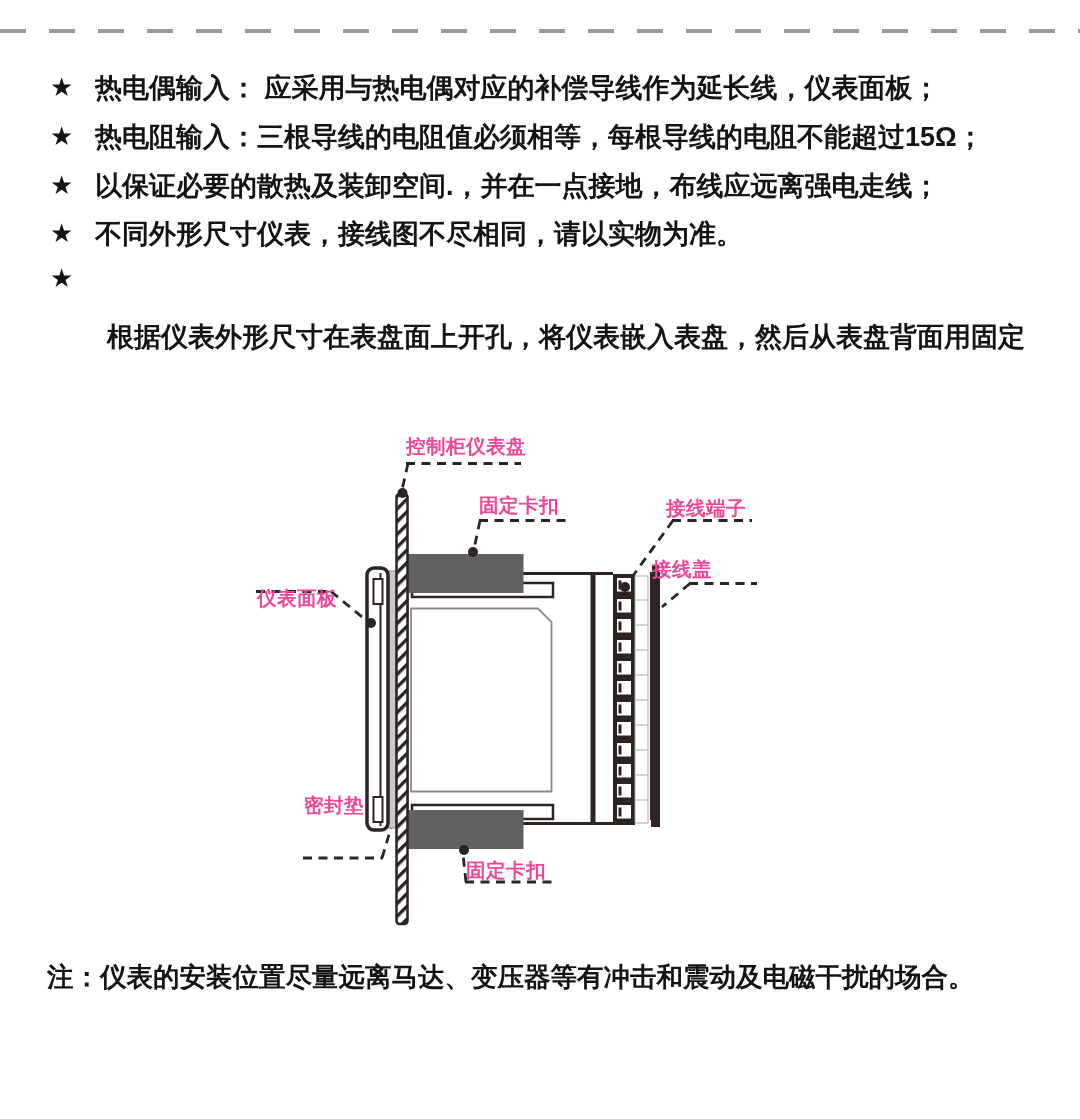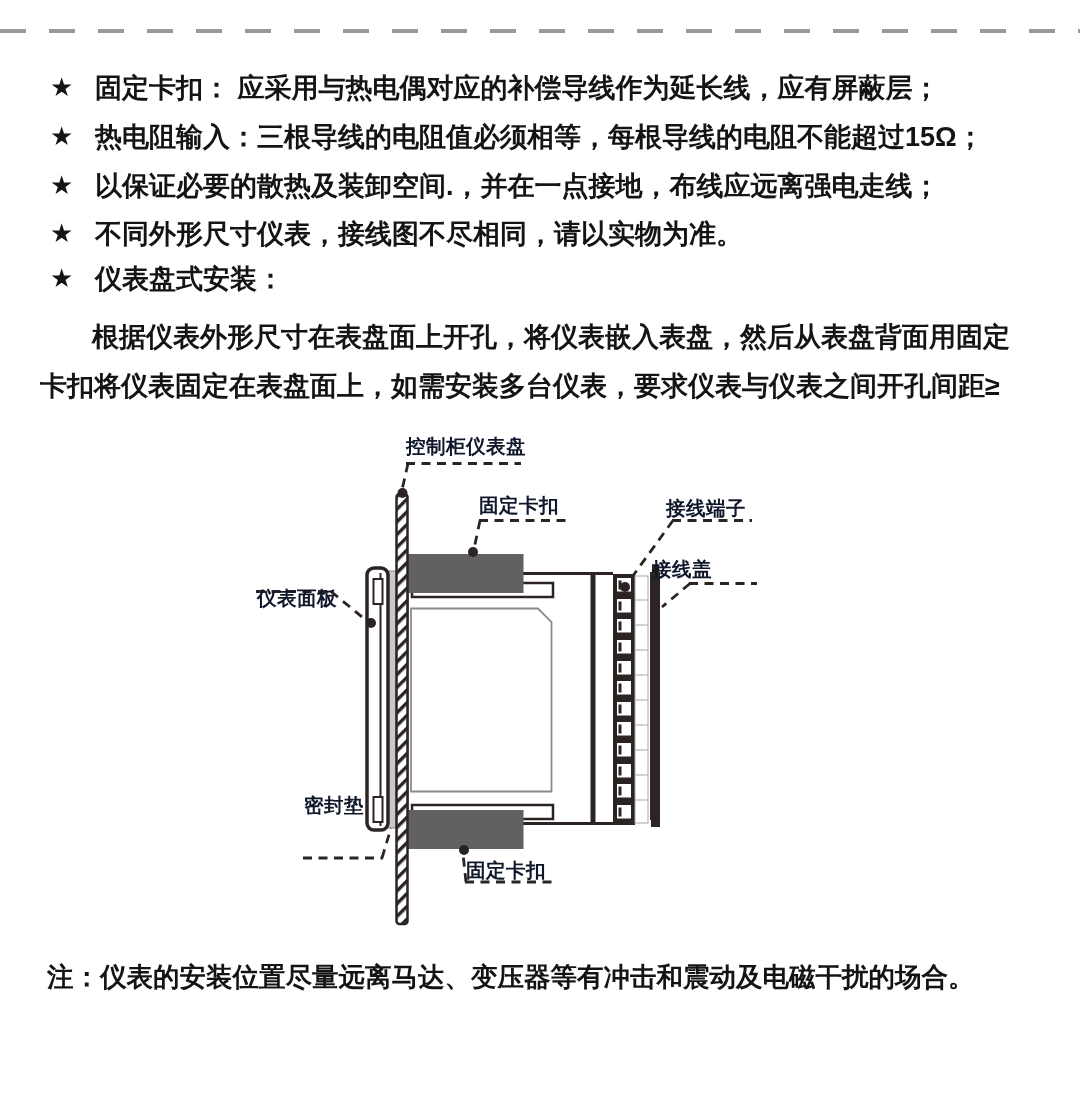--- a/index.html
+++ b/index.html
@@ -15,60 +15,58 @@
   }
   .bullet-row{
     position:absolute;left:50px;display:flex;align-items:flex-start;
     font-size:27px;font-weight:bold;line-height:1.12;white-space:nowrap;
   }
   .bullet-row .star{width:45px;flex:0 0 45px;font-size:26px;}
   .para{
     position:absolute;left:40px;top:313px;width:1000px;
     font-size:27px;font-weight:bold;line-height:49px;white-space:nowrap;
   }
-  .para .l1{padding-left:52px;}
+  .para .l1{padding-left:52px;text-align:center;}
   .note{
     position:absolute;left:47px;top:959px;
     font-size:26.5px;font-weight:bold;white-space:nowrap;text-align:center;
   }
   .diag-label{
-    position:absolute;font-size:19.5px;font-weight:600;color:#0f172a;
+    position:absolute;font-size:19.5px;font-weight:600;color:#ec4899;
     line-height:1;white-space:nowrap;letter-spacing:.5px;
   }
   svg.diagram{position:absolute;left:0;top:0;pointer-events:none;}
 </style>
 </head>
 <body>
 
 <div class="sep"></div>
 
 <div class="bullet-row" style="top:73px">
   <span class="star">★</span>
-  <span>固定卡扣： 应采用与热电偶对应的补偿导线作为延长线，应有屏蔽层；</span>
+  <span>热电偶输入： 应采用与热电偶对应的补偿导线作为延长线，仪表面板；</span>
 </div>
 <div class="bullet-row" style="top:122px">
   <span class="star">★</span>
   <span>热电阻输入：三根导线的电阻值必须相等，每根导线的电阻不能超过15Ω；</span>
 </div>
 <div class="bullet-row" style="top:171px">
   <span class="star">★</span>
   <span>以保证必要的散热及装卸空间.，并在一点接地，布线应远离强电走线；</span>
 </div>
 <div class="bullet-row" style="top:219px">
   <span class="star">★</span>
   <span>不同外形尺寸仪表，接线图不尽相同，请以实物为准。</span>
 </div>
 <div class="bullet-row" style="top:264px">
   <span class="star">★</span>
-  <span>仪表盘式安装：</span>
 </div>
 
 <div class="para">
   <div class="l1">根据仪表外形尺寸在表盘面上开孔，将仪表嵌入表盘，然后从表盘背面用固定</div>
-  <div>卡扣将仪表固定在表盘面上，如需安装多台仪表，要求仪表与仪表之间开孔间距≥</div>
 </div>
 
 <svg class="diagram" width="1080" height="1119" viewBox="0 0 1080 1119">
   <defs>
     <pattern id="hatch" patternUnits="userSpaceOnUse" width="9" height="9" patternTransform="rotate(-45)">
       <rect width="9" height="9" fill="#ffffff"></rect>
       <rect width="9" height="3.4" fill="#2b2422"></rect>
     </pattern>
   </defs>
 

